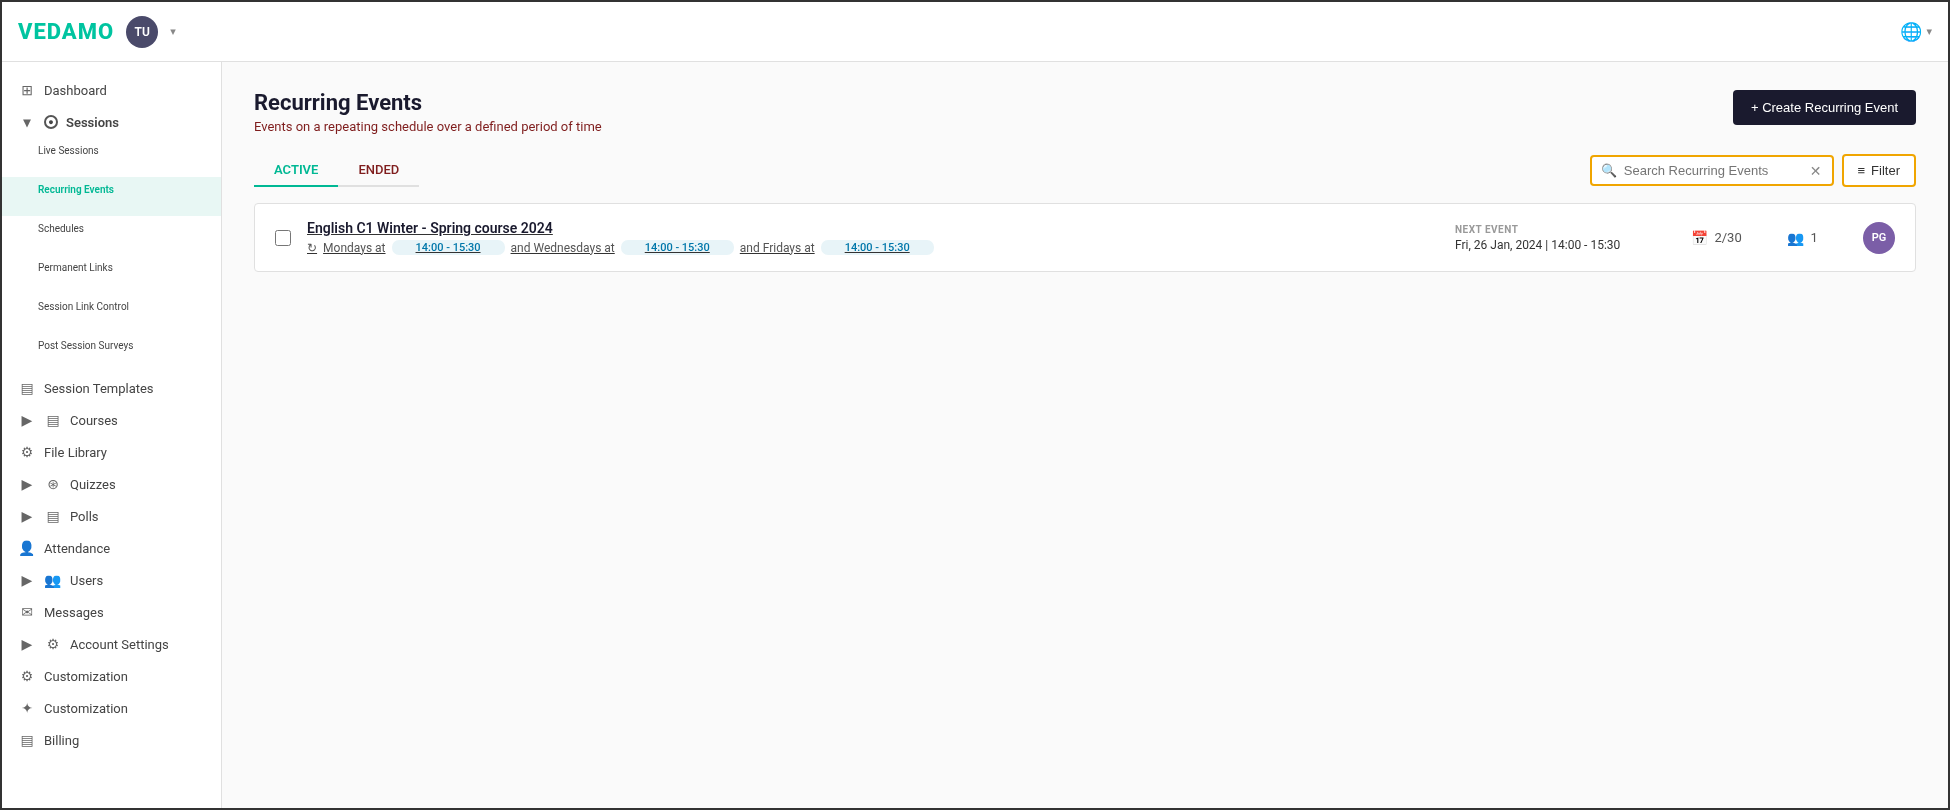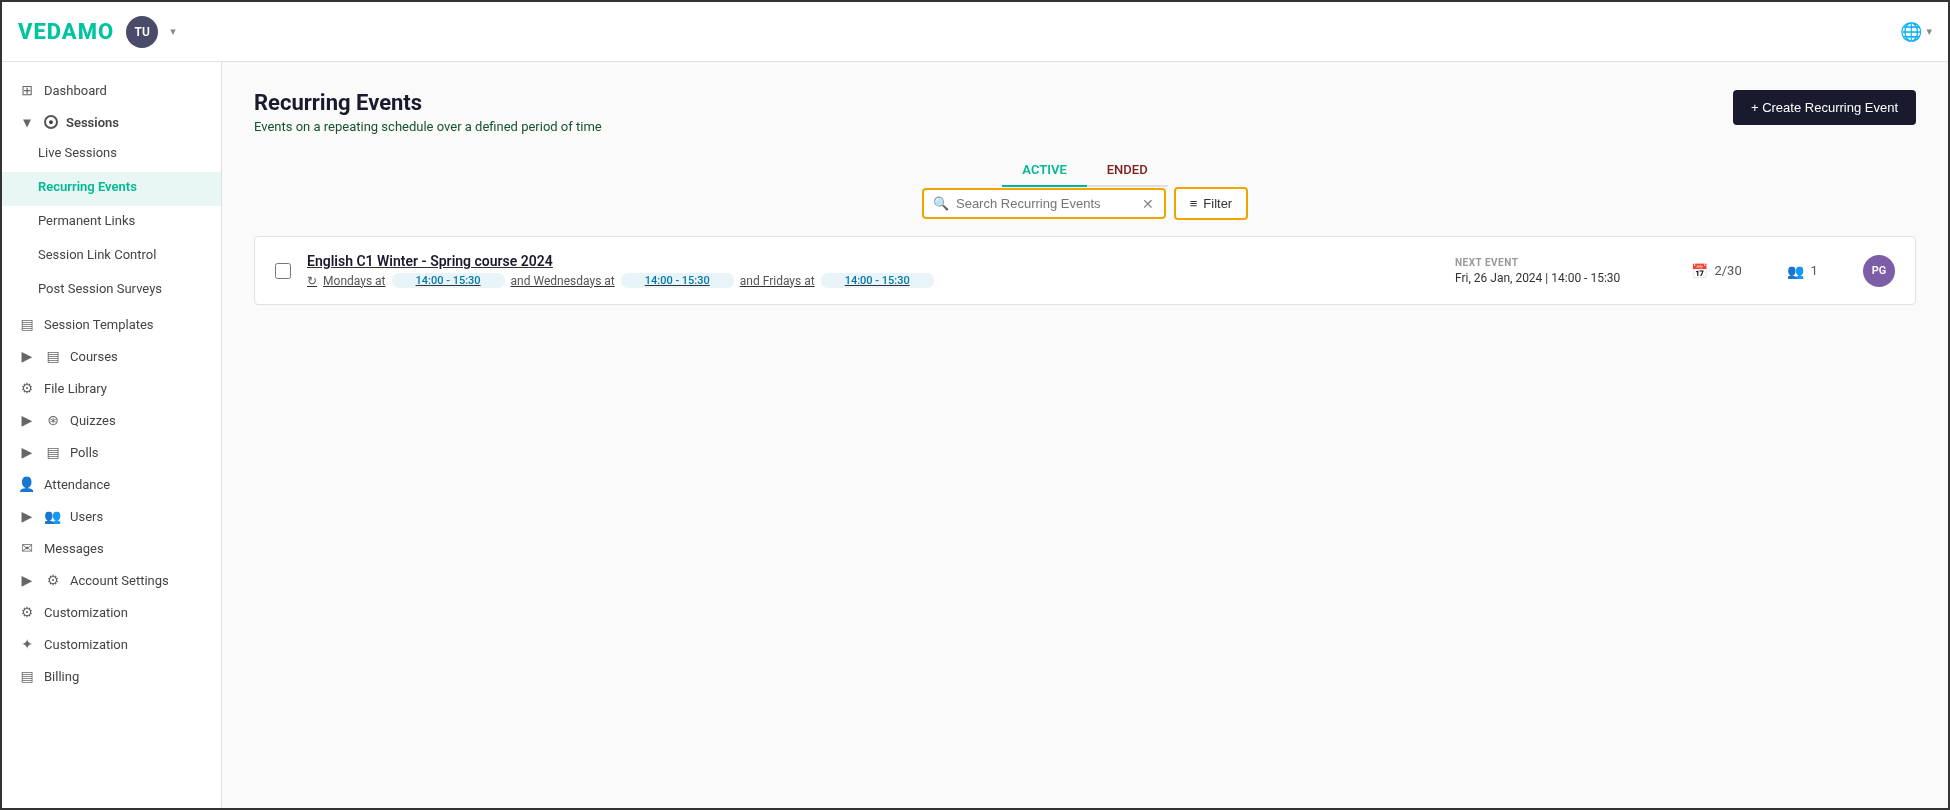--- a/index.html
+++ b/index.html
@@ -18,35 +18,35 @@
     
     
     .main-layout { display: flex; flex: 1; overflow: hidden; }
     
     
     .sidebar { width: 220px; border-right: 1px solid #e0e0e0; overflow-y: auto; padding: 12px 0; flex-shrink: 0; background: #fff; }
     .sidebar-item { display: flex; align-items: center; gap: 8px; padding: 8px 16px; cursor: pointer; color: #444; font-size: 13px; border-radius: 0; }
     .sidebar-item .icon { font-size: 14px; color: #666; width: 18px; text-align: center; }
     .sidebar-parent { display: flex; align-items: center; gap: 8px; padding: 8px 16px; cursor: pointer; color: #444; font-size: 13px; font-weight: 600; }
     .sidebar-parent .icon { font-size: 14px; color: #666; width: 18px; text-align: center; }
-    .sidebar-child { display: flex; align-items: flex-start; gap: 8px; padding: 7px 16px 12px 36px; cursor: pointer; color: #444; font-size: 13px; }
+    .sidebar-child { display: flex; align-items: flex-start; gap: 8px; padding: 7px 16px 21px 36px; cursor: pointer; color: #444; font-size: 10px; }
     .sidebar-child.active { background: #e8f7f4; color: #00b894; font-weight: 600; }
     
     
     .content-area { flex: 1; overflow-y: auto; padding: 28px 32px; background: #fafafa; }
     
     .page-header { display: flex; align-items: flex-start; justify-content: space-between; margin-bottom: 20px; }
     .page-title-section {}
     .page-title { font-size: 22px; font-weight: 700; color: #1a1a2e; margin-bottom: 4px; }
-    .page-subtitle { font-size: 13px; color: #14532d; }
+    .page-subtitle { font-size: 13px; color: #7f1d1d; }
     
     .create-btn { background: #1a1a2e; color: #fff; border: none; padding: 10px 18px; border-radius: 4px; cursor: pointer; font-size: 13px; font-weight: 500; display: flex; align-items: center; gap: 6px; white-space: nowrap; }
     
     
-    .tabs-filter-row { display: flex; align-items: center; justify-content: space-between; margin-bottom: 16px; flex-direction: column; }
+    .tabs-filter-row { display: flex; align-items: center; justify-content: space-between; margin-bottom: 16px; }
     .tabs { display: flex; gap: 0; border-bottom: 2px solid #e0e0e0; }
     .tab { padding: 8px 20px; cursor: pointer; font-size: 13px; font-weight: 500; color: #7f1d1d; border-bottom: 2px solid transparent; margin-bottom: -2px; }
     .tab.active { color: #00b894; border-bottom: 2px solid #00b894; font-weight: 600; }
     
     .filter-row { display: flex; align-items: center; gap: 8px; }
     .search-box { display: flex; align-items: center; border: 2px solid #f0a500; border-radius: 4px; padding: 6px 10px; background: #fff; gap: 6px; min-width: 240px; }
     .search-box input { border: none; outline: none; font-size: 13px; color: #c2410c; background: transparent; width: 180px; }
     .search-box .search-icon { color: #888; font-size: 13px; }
     .search-box .clear-btn { background: none; border: none; cursor: pointer; color: #888; font-size: 14px; padding: 0; line-height: 1; }
     
@@ -113,20 +113,23 @@
       </div>
 
       <div class="sidebar-child">
         <span>Live Sessions</span>
       </div>
 
       <div class="sidebar-child active">
         <span>Recurring Events</span>
       </div>
 
+      <div class="sidebar-child">
+        <span>Schedules</span>
+      </div>
 
       <div class="sidebar-child">
         <span>Permanent Links</span>
       </div>
 
       <div class="sidebar-child">
         <span>Session Link Control</span>
       </div>
 
       <div class="sidebar-child">

